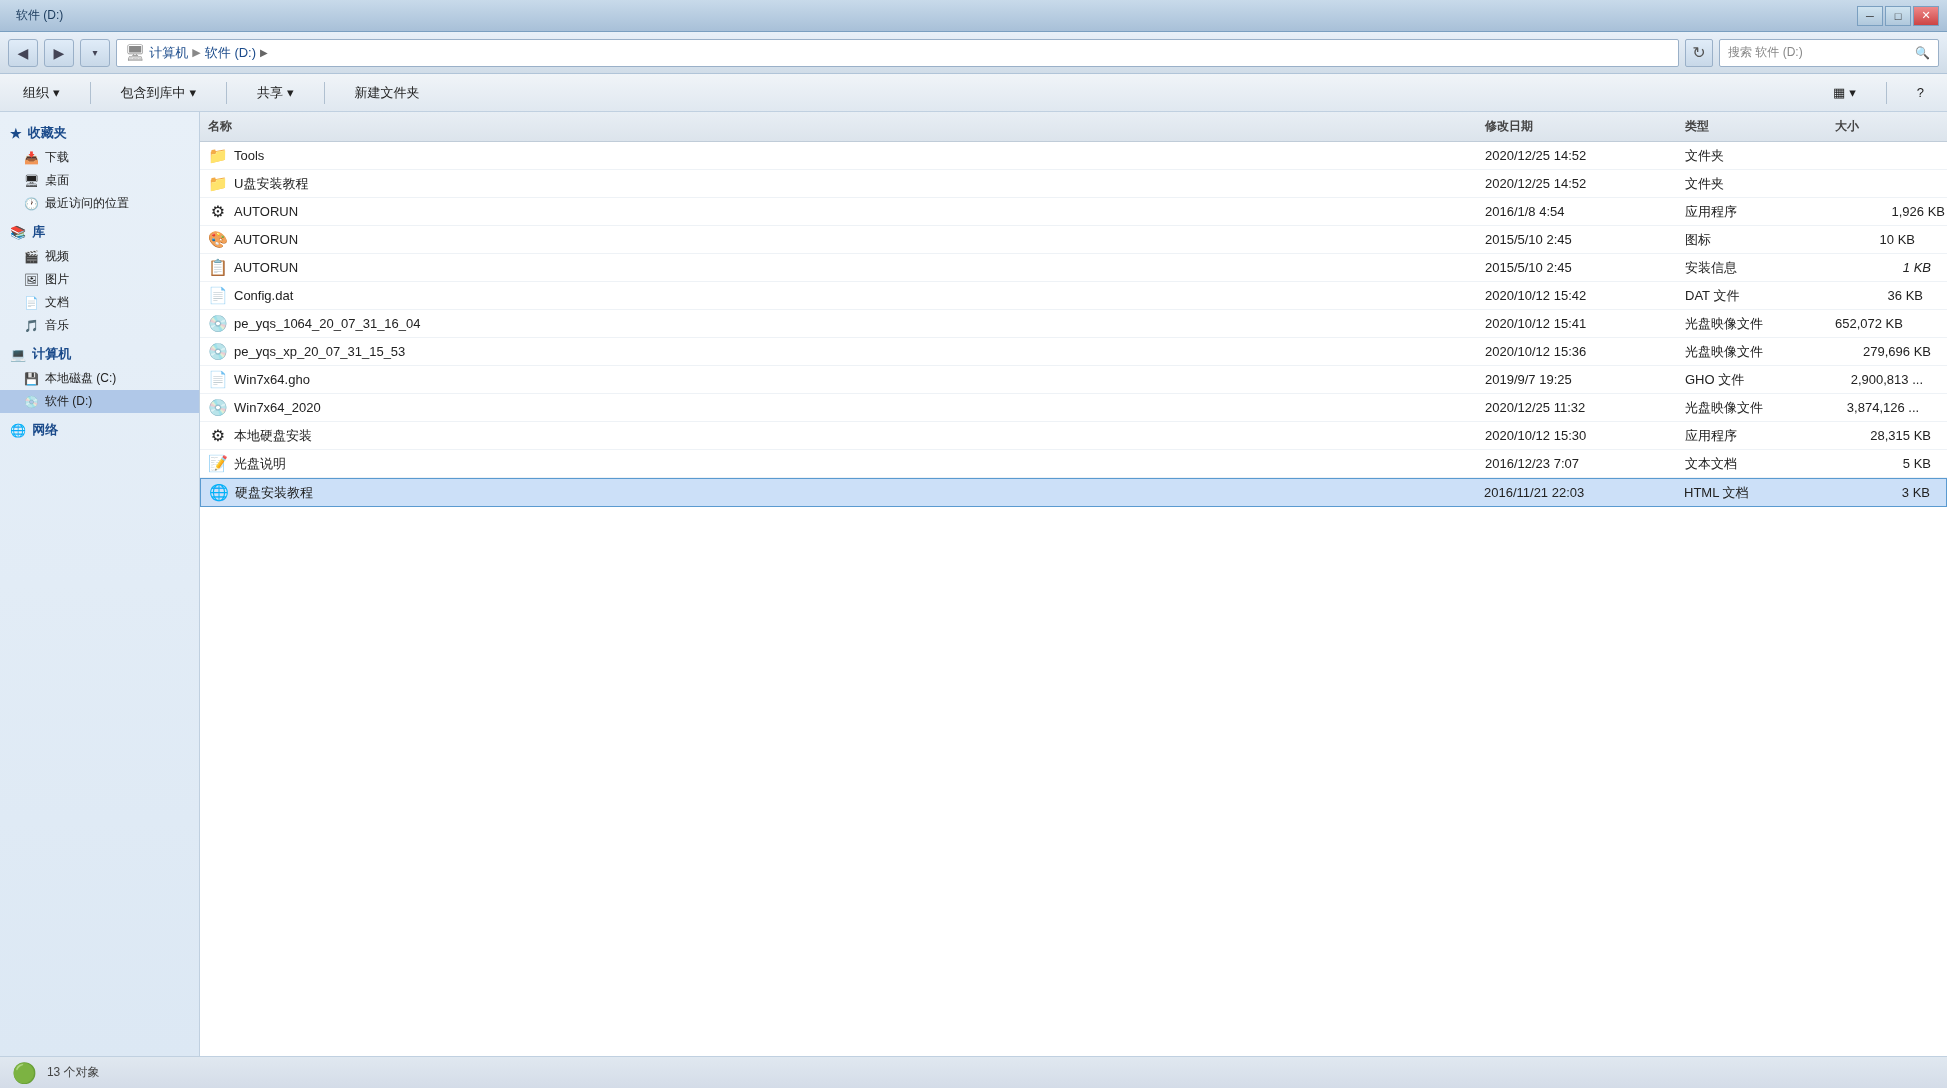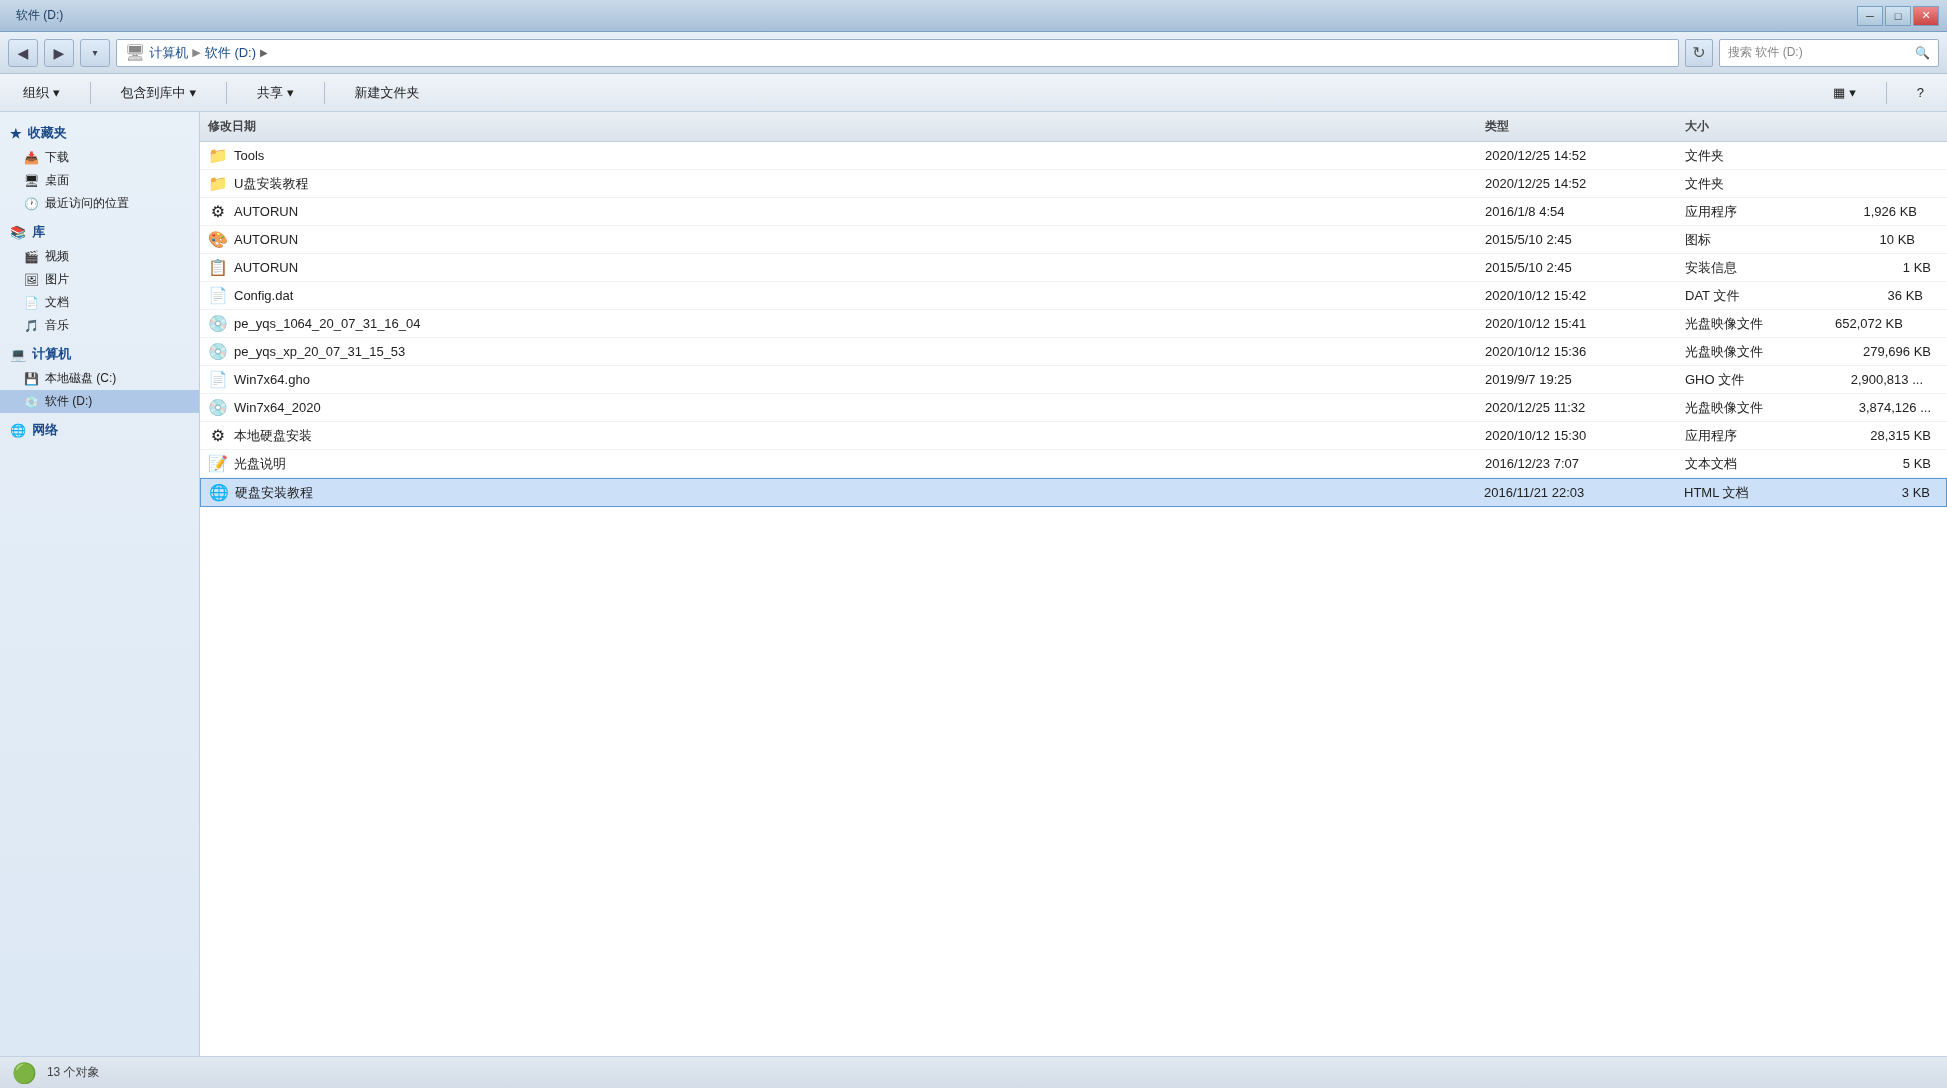--- a/index.html
+++ b/index.html
@@ -367,20 +367,21 @@
       <div class="sidebar-section-header">
         <span>🌐</span>
         <span>网络</span>
       </div>
     </div>
   </div>
 
   <div class="file-area">
 
     <div class="file-list-header">
+      <div>名称</div>
       <div>修改日期</div>
       <div>类型</div>
       <div>大小</div>
     </div>
 
     <div id="file-rows">
         <div class="file-row">
           <div class="file-name-cell">
             <span class="file-icon">📁</span>
             <span>Tools</span>
@@ -398,39 +399,39 @@
           <div>文件夹</div>
           <div style="text-align: right; padding-right: 16px;"></div>
         </div>
         <div class="file-row">
           <div class="file-name-cell">
             <span class="file-icon">⚙</span>
             <span>AUTORUN</span>
           </div>
           <div>2016/1/8 4:54</div>
           <div>应用程序</div>
-          <div style="text-align: right; padding-right: 30px;">1,926 KB</div>
+          <div style="text-align: right; padding-right: 2px;">1,926 KB</div>
         </div>
         <div class="file-row">
           <div class="file-name-cell">
             <span class="file-icon">🎨</span>
             <span>AUTORUN</span>
           </div>
           <div>2015/5/10 2:45</div>
           <div>图标</div>
           <div style="text-align: right; padding-right: 32px;">10 KB</div>
         </div>
         <div class="file-row">
           <div class="file-name-cell">
             <span class="file-icon">📋</span>
             <span>AUTORUN</span>
           </div>
           <div>2015/5/10 2:45</div>
           <div>安装信息</div>
-          <div style="text-align: right; padding-right: 16px;">1 KB</div>
+          <div style="text-align: right; padding-right: 16px; font-style: italic;">1 KB</div>
         </div>
         <div class="file-row">
           <div class="file-name-cell">
             <span class="file-icon">📄</span>
             <span>Config.dat</span>
           </div>
           <div>2020/10/12 15:42</div>
           <div>DAT 文件</div>
           <div style="text-align: right; padding-right: 24px;">36 KB</div>
         </div>
@@ -461,21 +462,21 @@
           <div>GHO 文件</div>
           <div style="text-align: right; padding-right: 24px;">2,900,813 ...</div>
         </div>
         <div class="file-row">
           <div class="file-name-cell">
             <span class="file-icon">💿</span>
             <span>Win7x64_2020</span>
           </div>
           <div>2020/12/25 11:32</div>
           <div>光盘映像文件</div>
-          <div style="text-align: right; padding-right: 16px;">3,874,126 ...</div>
+          <div style="text-align: center; padding-right: 16px;">3,874,126 ...</div>
         </div>
         <div class="file-row">
           <div class="file-name-cell">
             <span class="file-icon">⚙</span>
             <span>本地硬盘安装</span>
           </div>
           <div>2020/10/12 15:30</div>
           <div>应用程序</div>
           <div style="text-align: right; padding-right: 16px;">28,315 KB</div>
         </div>

